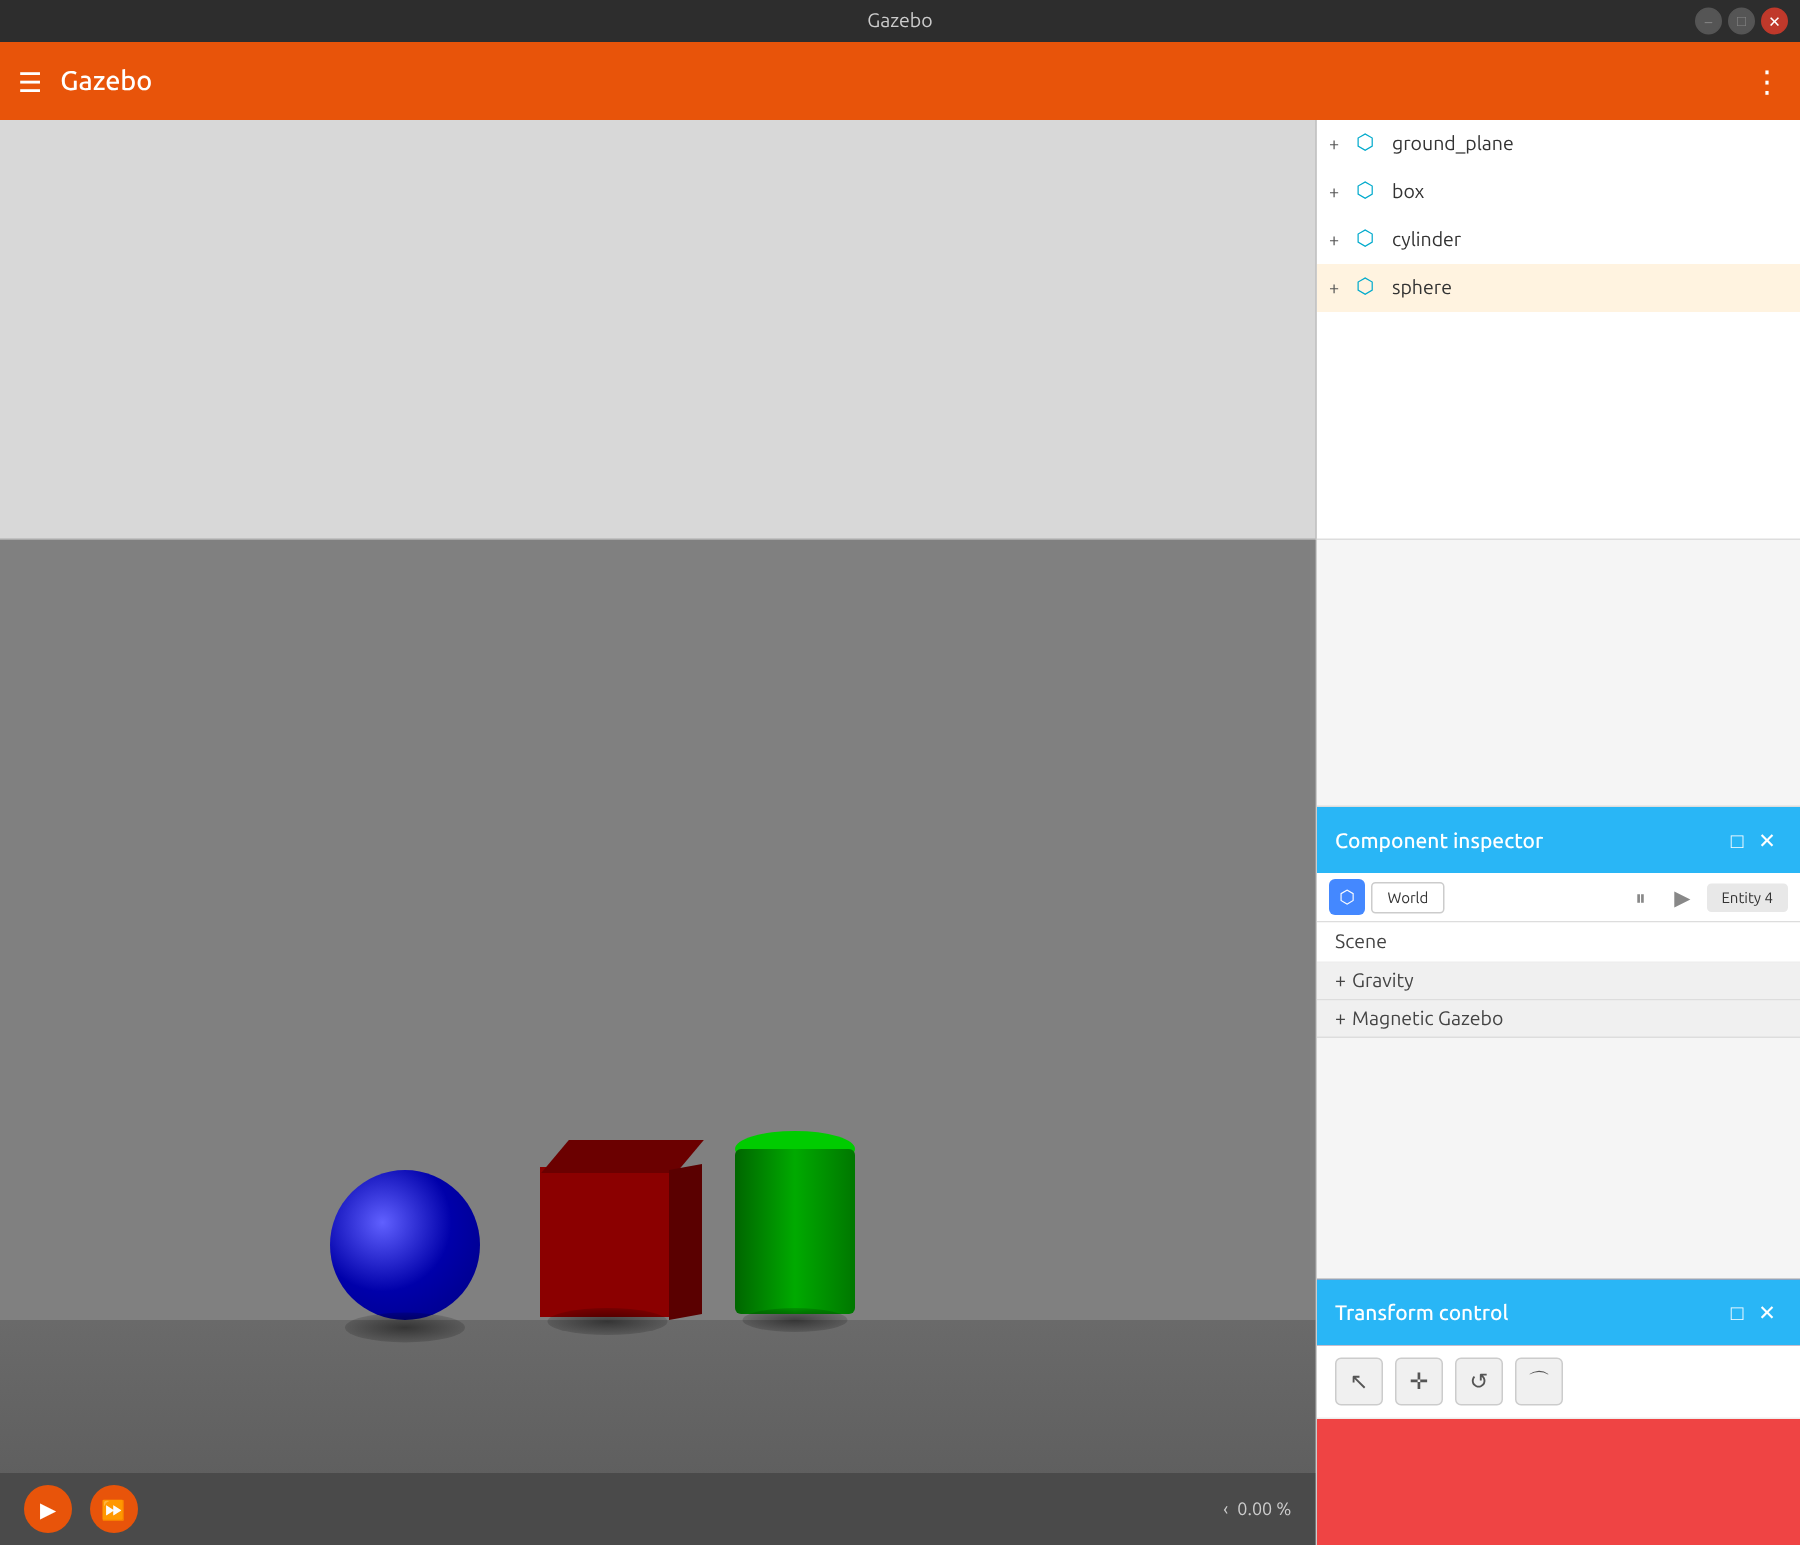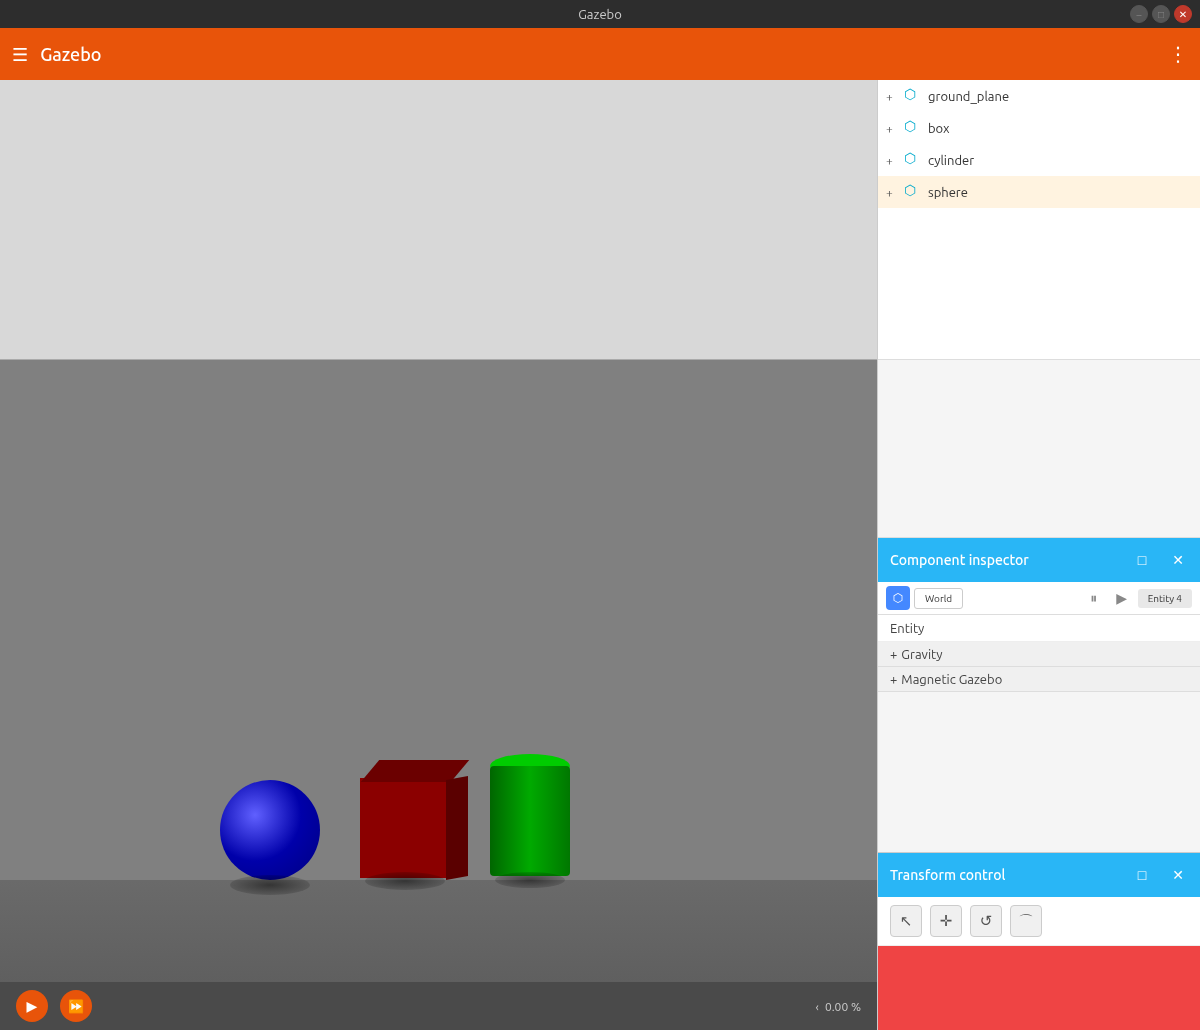--- a/index.html
+++ b/index.html
@@ -198,21 +198,21 @@
 
     
     #component-inspector {
       background: #f5f5f5;
       border-bottom: 1px solid #ccc;
     }
     .panel-header {
       height: 44px;
       background: #29b6f6;
       display: flex; align-items: center; padding: 0 12px;
-      gap: 16px; color: white; font-size: 14px; font-weight: 500;
+      gap: 0; color: white; font-size: 14px; font-weight: 500;
     }
     .panel-header-title { flex: 1; }
     .panel-header-btn {
       width: 20px; height: 20px;
       display: flex; align-items: center; justify-content: center;
       cursor: pointer; color: white; font-size: 14px;
       border: none; background: transparent;
     }
 
     
@@ -395,21 +395,21 @@
         <div class="ci-world-icon">⬡</div>
         <div class="ci-tab active">World</div>
         <div class="ci-spacer"></div>
         <div class="ci-icon-btn">⏸</div>
         <div class="ci-icon-btn">▶</div>
         <div class="ci-tab">Entity 4</div>
       </div>
 
 
       <div class="ci-row">
-        <span class="ci-row-label">Entity</span>
+        <span class="ci-row-label">Scene</span>
       </div>
 
       <div class="ci-section">
         <span>+</span>
         <span>Gravity</span>
       </div>
 
       <div class="ci-section">
         <span>+</span>
         <span>Magnetic Gazebo</span>

